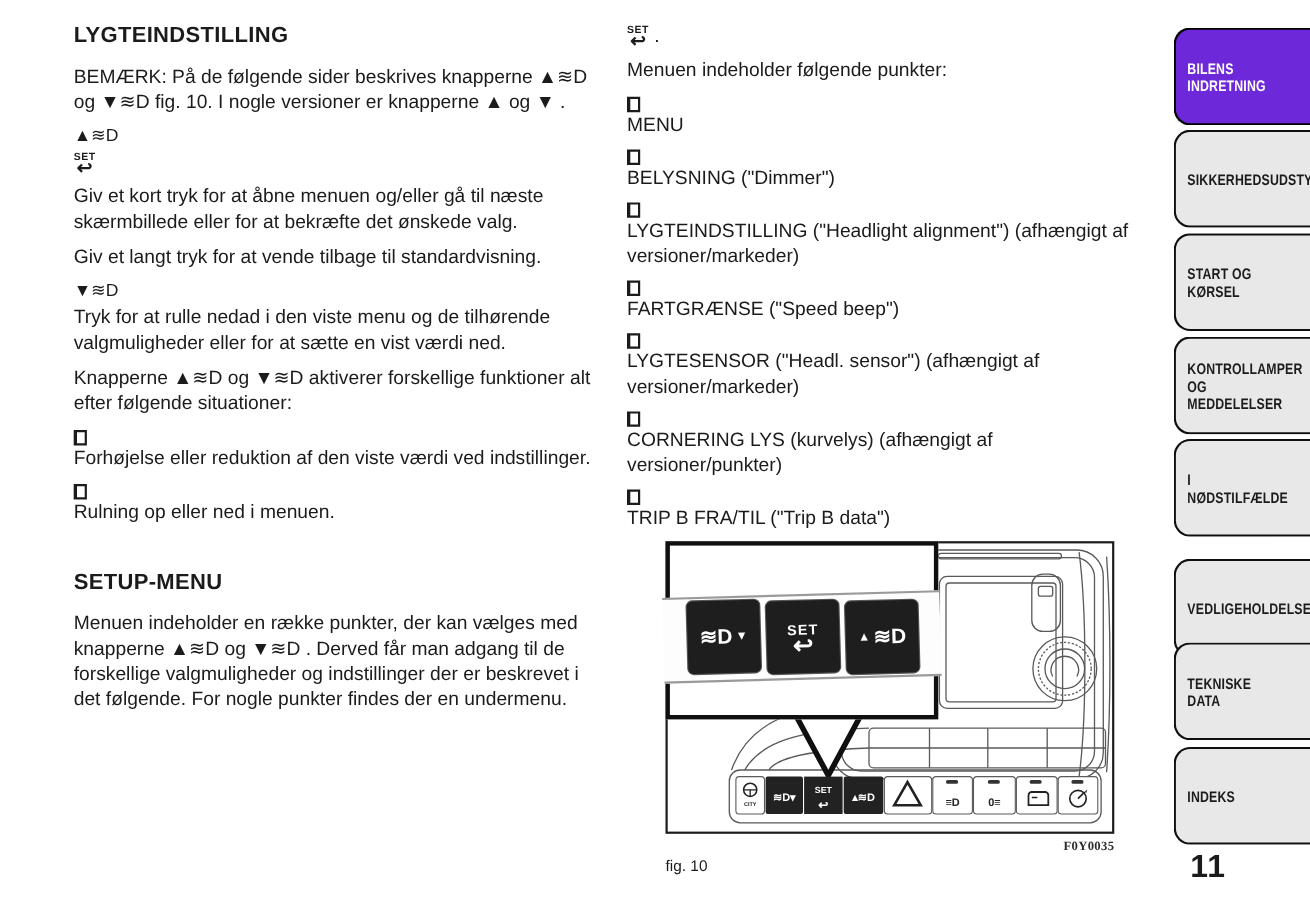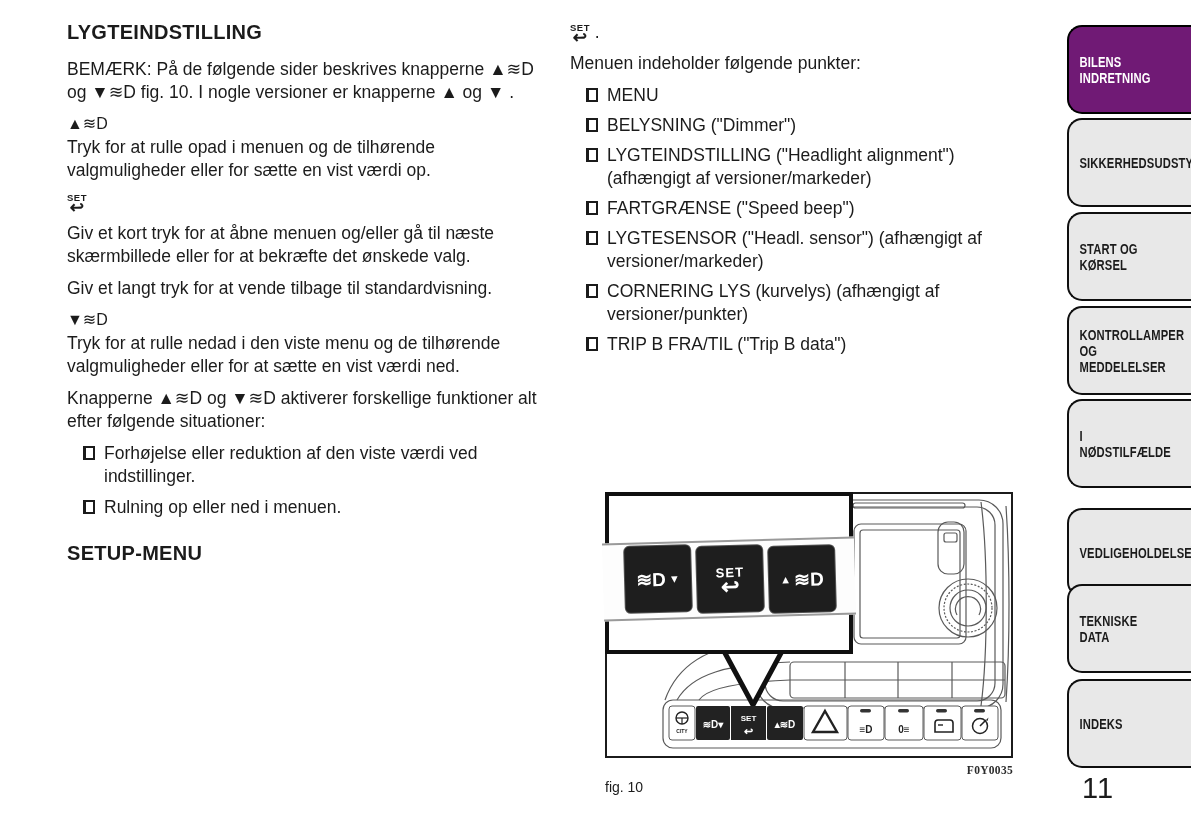--- a/index.html
+++ b/index.html
@@ -10,58 +10,58 @@
     font-family:"Liberation Sans", sans-serif;
   }
   
   .col { position:absolute; top:20px; font-size:17.5px; line-height:23px; }
   #left-col  { left:67px;  width:483px; }
   #mid-col   { left:570px; width:460px; }
   h2.sect {
     font-size:20px; font-weight:bold; letter-spacing:.3px;
     margin:0 0 14px 0; line-height:24px;
   }
-  h2.sect2 { margin-top:22px; }
+  h2.sect2 { margin-top:40px; }
   p.body { margin:0 0 9px 0; }
   .iconline { font-size:16px; line-height:22px; margin:2px 0 1px 0; }
   
   .set-icon {
     display:inline-flex; flex-direction:column; align-items:center;
     vertical-align:middle; line-height:1;
   }
   .set-word  { font-size:9.5px; font-weight:bold; letter-spacing:.5px; }
   .set-arrow { font-size:17px; line-height:12px; margin-top:-1px; font-weight:bold; }
   .setline { margin:1px 0 8px 0; }
   
-  .brow { display:flex; margin:0 0 8px 16px; }
+  .brow { display:flex; margin:0 0 8px 0;flex-direction:column; }
   .sq {
     flex:0 0 auto; width:12px; height:14px; margin:4px 9px 0 0;
     border:2px solid #1b1b1b; border-left-width:3px;
     background:#fff;
   }
   .brow .btxt { flex:1 1 auto; }
   .menu-item { margin-bottom:7px; }
   
   #sidebar { position:absolute; right:0; top:0; width:124px; height:823px; }
   .tab {
     position:absolute; left:0; width:124px; height:89px;
     background:#e8e8e8; border:2px solid #0f0f0f; border-right:none;
     border-radius:15px 0 0 15px;
     display:flex; align-items:center;
   }
-  .tab.active { background:#701a75; border-color:#000; color:#fff; }
+  .tab.active { background:#6d28d9; border-color:#000; color:#fff; }
   .tab-label {
     display:block; width:138px; padding-left:13px;
     font-size:14px; font-weight:bold; line-height:16px; letter-spacing:.2px;
     transform:scaleX(.8); transform-origin:left center;
     white-space:pre-line;
   }
   #page-number {
     position:absolute; left:1082px; top:772px; width:60px;
-    font-size:29px; font-weight:normal; letter-spacing:1px;
+    font-size:29px; font-weight:bold; letter-spacing:1px;
   }
   
   #figure-box {
     position:absolute; left:605px; top:492px; width:408px; height:266px;
     border:2px solid #1b1b1b; background:#fff;
   }
   #console-svg { position:absolute; left:0; top:0; }
   #callout {
     position:absolute; left:-2px; top:-2px; width:248px; height:162px;
     background:#fff; border:4px solid #101010;
@@ -94,41 +94,41 @@
     font-size:11.5px; font-weight:bold; color:#2c2c2c; letter-spacing:.3px;font-family:Liberation Serif, serif;
   }
 </style>
 </head>
 <body>
 
 <div class="col" id="left-col">
   <h2 class="sect">LYGTEINDSTILLING</h2>
   <p class="body">BEMÆRK: På de følgende sider beskrives knapperne ▲≋D og ▼≋D fig. 10. I nogle versioner er knapperne ▲ og ▼ .</p>
   <div class="iconline">▲≋D</div>
-  <p class="body">Tryk for at rulle opad i menuen og de tilhørende valgmuligheder eller for sætte en vist værdi op.</p>
   <div class="setline">
     <span class="set-icon">
       <span class="set-word">SET</span>
       <span class="set-arrow">↩</span>
     </span>
   </div>
   <p class="body">Giv et kort tryk for at åbne menuen og/eller gå til næste skærmbillede eller for at bekræfte det ønskede valg.</p>
   <p class="body">Giv et langt tryk for at vende tilbage til standardvisning.</p>
   <div class="iconline">▼≋D</div>
   <p class="body">Tryk for at rulle nedad i den viste menu og de tilhørende valgmuligheder eller for at sætte en vist værdi ned.</p>
   <p class="body">Knapperne ▲≋D og ▼≋D aktiverer forskellige funktioner alt efter følgende situationer:</p>
   <div class="brow">
     <span class="sq"></span>
     <span class="btxt">Forhøjelse eller reduktion af den viste værdi ved indstillinger.</span>
   </div>
   <div class="brow">
     <span class="sq"></span>
     <span class="btxt">Rulning op eller ned i menuen.</span>
   </div>
   <h2 class="sect sect2">SETUP-MENU</h2>
+  <p class="body">Menuen indeholder en række punkter, der kan vælges med knapperne ▲≋D og ▼≋D . Derved får man adgang til de forskellige valgmuligheder og indstillinger der er beskrevet i det følgende. For nogle punkter findes der en undermenu.</p>
 </div>
 
 <div class="col" id="mid-col">
   <div class="setline">
     <span class="set-icon">
       <span class="set-word">SET</span>
       <span class="set-arrow">↩</span>
     </span><span> .</span>
   </div>
   <p class="body">Menuen indeholder følgende punkter:</p>

